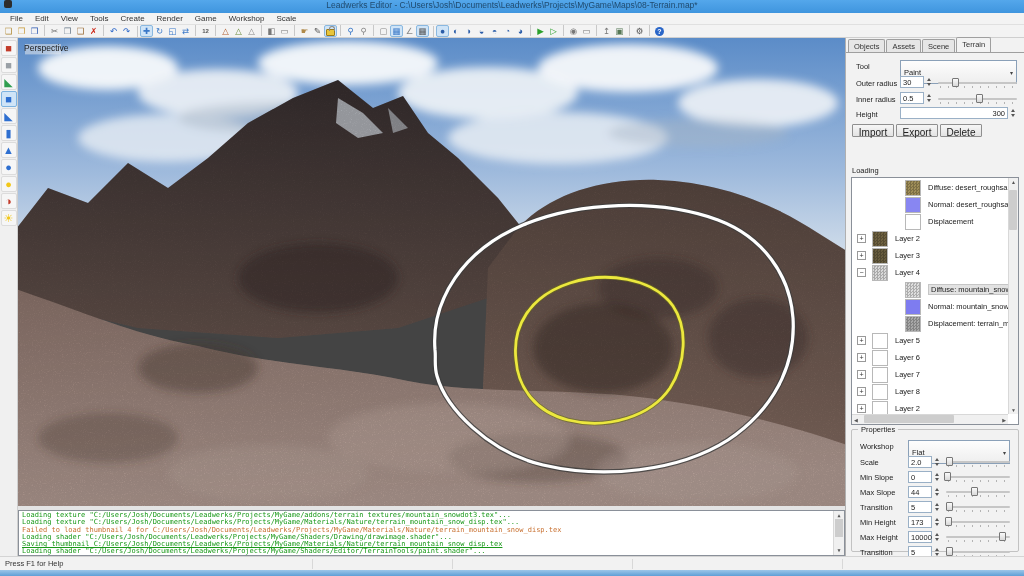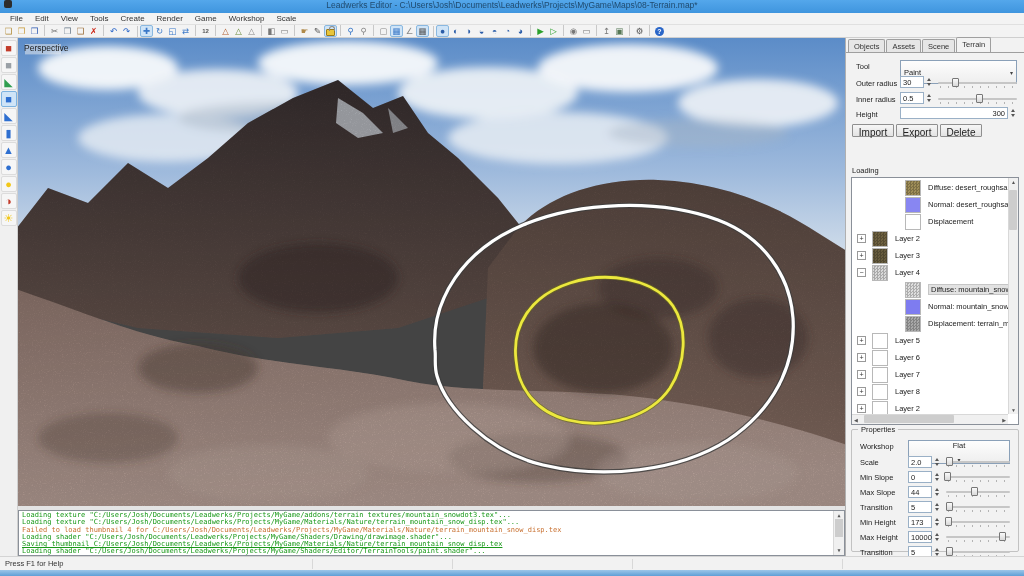--- a/index.html
+++ b/index.html
@@ -624,21 +624,21 @@
             <span>◀</span>
             <span>▶</span>
           </div>
         <div class="hthumb"></div>
       </div>
 
       <div class="gbox">
         <span class="glabel">Properties</span>
         <div style="position:relative; height:16px; margin-top:9px;">
           <span class="flabel" style="left:8px; top:3px;">Workshop</span>
-          <span class="wsel" style="left:56px; right:8px; top:1px;flex-direction:column;">
+          <span class="wsel" style="left:56px; right:8px; top:1px;">
             <span>Flat</span>
             <span class="car">▾</span>
           </span>
         </div>
         <div>
 
             <div class="prow">
               <span class="flabel">Scale</span>
               <span class="spinbox">2.0</span>
               <span class="spinarrows">

